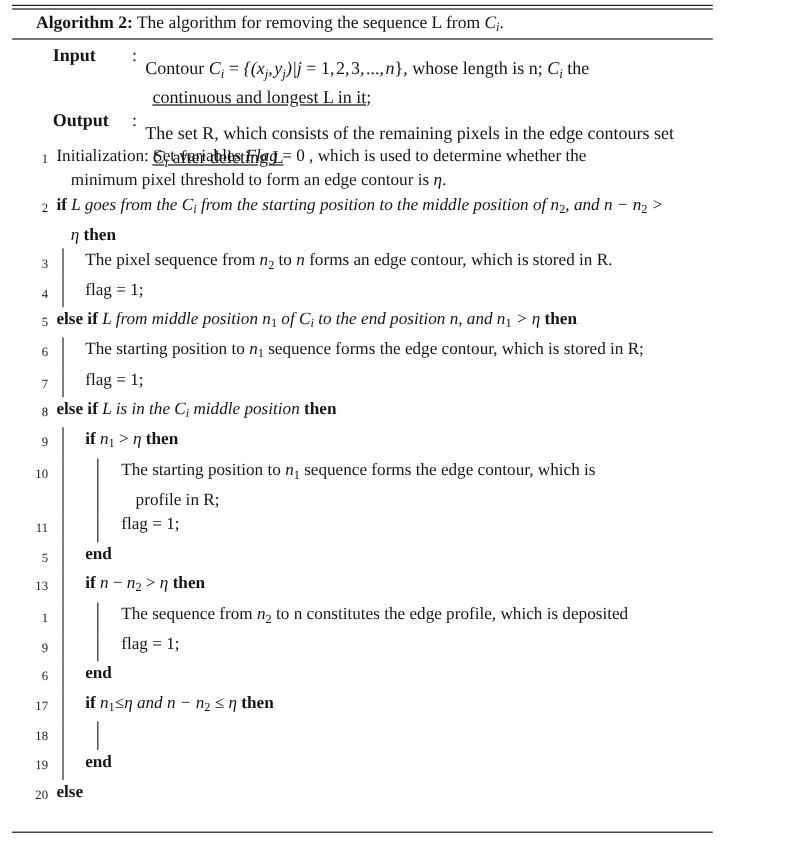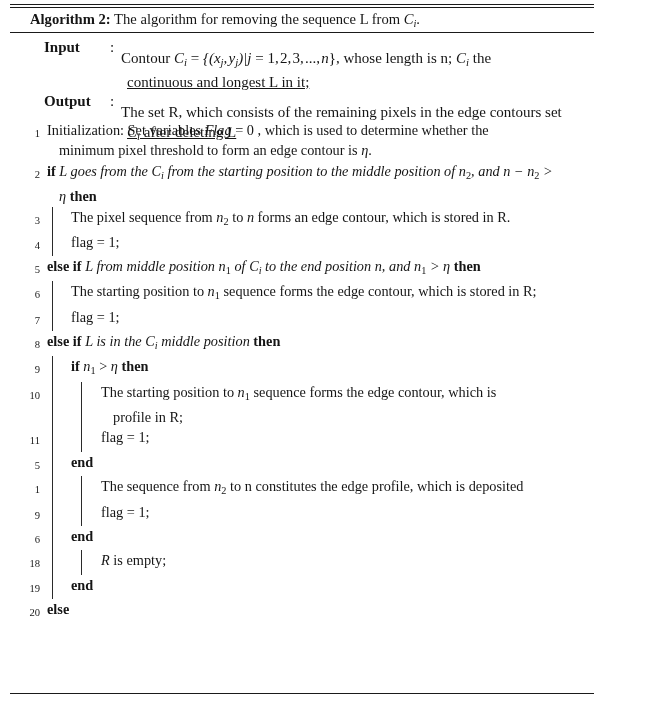--- a/index.html
+++ b/index.html
@@ -275,20 +275,26 @@
       <span class="text">flag = 1;</span>
     </div>
 
     <div class="line">
       <span class="lineno">5</span>
       <span class="ind g1"></span>
         <span class="ind-pad pad1"></span>
       <span class="text"><b>end</b></span>
     </div>
 
+    <div class="line">
+      <span class="lineno">13</span>
+      <span class="ind g1"></span>
+        <span class="ind-pad pad1"></span>
+      <span class="text"><b>if</b> <span class="mi">n</span> − <span class="mi">n<sub class="nb">2</sub></span> &gt; <span class="mi">η</span> <b>then</b></span>
+    </div>
 
     <div class="line">
       <span class="lineno">1</span>
       <span class="ind g1"></span>
         <span class="ind-pad pad1"></span>
       <span class="ind g2"></span>
         <span class="ind-pad pad2"></span>
       <span class="text">The sequence from <span class="mi">n<sub class="nb">2</sub></span> to n constitutes the edge profile, which is deposited</span>
     </div>
 
@@ -301,28 +307,33 @@
       <span class="text">flag = 1;</span>
     </div>
 
     <div class="line">
       <span class="lineno">6</span>
       <span class="ind g1"></span>
         <span class="ind-pad pad1"></span>
       <span class="text"><b>end</b></span>
     </div>
 
+    <div class="line">
+      <span class="lineno">17</span>
+      <span class="ind g1"></span>
+        <span class="ind-pad pad1"></span>
+      <span class="text"><b>if</b> <span class="it">n<sub class="nb">1</sub>≤η and n − n<sub class="nb">2</sub> ≤ η</span> <b>then</b></span>
+    </div>
 
     <div class="line">
       <span class="lineno">18</span>
       <span class="ind g1"></span>
         <span class="ind-pad pad1"></span>
       <span class="ind g2"></span>
         <span class="ind-pad pad2"></span>
-      <span class="text"><span class="mi">R</span> is empty;</span>
     </div>
 
     <div class="line">
       <span class="lineno">19</span>
       <span class="ind g1"></span>
         <span class="ind-pad pad1"></span>
       <span class="text"><b>end</b></span>
     </div>
 
     <div class="line">

